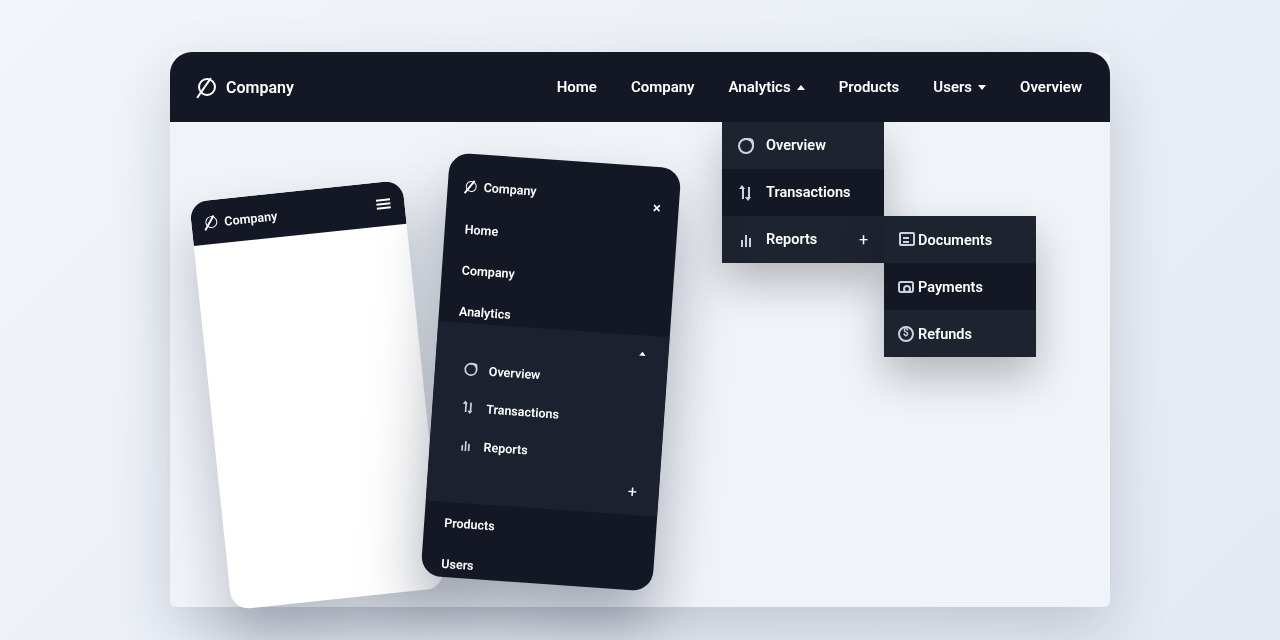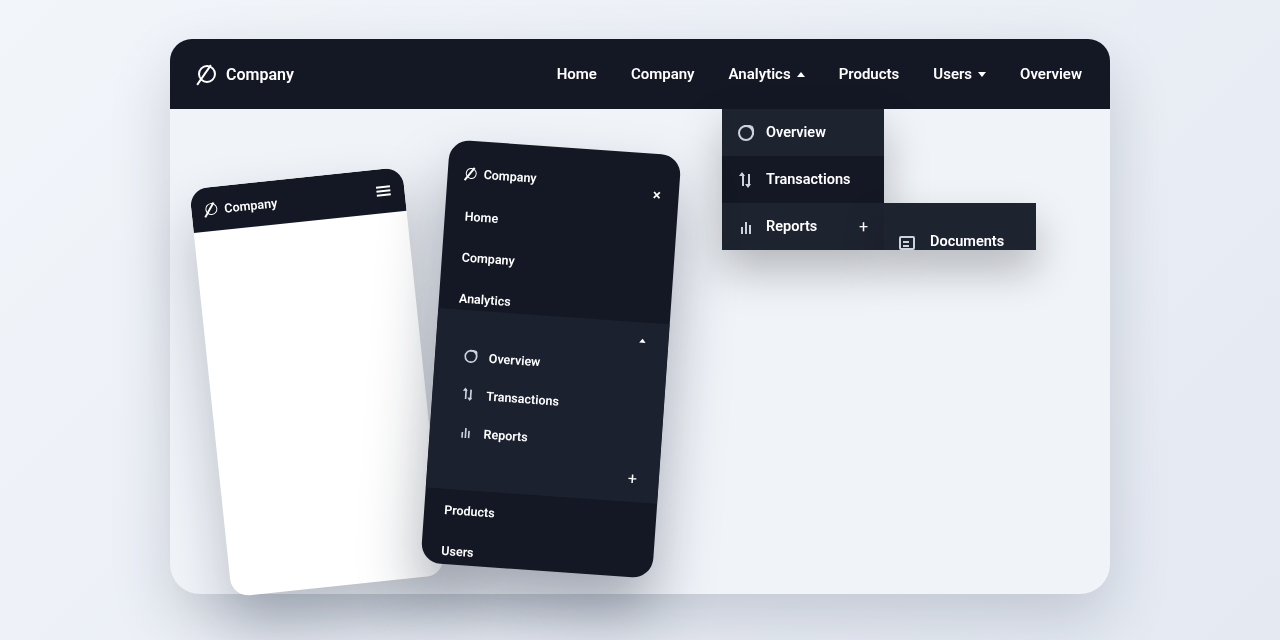--- a/index.html
+++ b/index.html
@@ -3,22 +3,22 @@
 <meta charset="utf-8">
 <style>
   * { box-sizing: border-box; margin: 0; padding: 0; }
   body {
     width: 1280px; height: 640px;
     font-family: -apple-system, "Segoe UI", Roboto, Arial, sans-serif;
     background: linear-gradient(135deg, #f2f5fa 0%, #e4e9f2 100%);
     position: relative; overflow: hidden;
   }
   .canvas {
-    position: absolute; left: 170px; top: 39px; width: 940px; height: 555px;
-    background: #f0f3f8; border-radius: 30px;
+    position: absolute; left: 170px; top: 52px; width: 940px; height: 555px;
+    background: #f0f3f8; border-radius: 6px;
     box-shadow: 0 25px 60px rgba(30,40,60,0.18);
     overflow: visible;
   }
   
   .topbar {
     height: 70px; background: #141824; border-radius: 22px 22px 0 0;
     display: flex; align-items: center; padding: 0 28px; color: #fff;
   }
   .brand { display: flex; align-items: center; gap: 10px; font-weight: 600; font-size: 16px; }
   .brand-glyph { width: 18px; height: 18px; border: 2px solid #fff; border-radius: 50%; position: relative; }
@@ -46,21 +46,21 @@
   .ic-tx .a2 { left:7px; bottom:0; border-top:4px solid #cdd3de; }
   .ic-bars span { position:absolute; bottom:1px; width:2px; background:#cdd3de; }
   .ic-bars .b1{ left:3px; height:7px;} .ic-bars .b2{ left:7px; height:12px;} .ic-bars .b3{ left:11px; height:9px;}
   .plus { margin-left:auto; font-size:16px; font-weight:400; }
   
   .dd2 {
     position: absolute; left: 714px; top: 164px; width: 152px;
     background: #141824; color:#fff; font-size:14.5px; font-weight:600;
     box-shadow: 0 20px 40px rgba(0,0,0,.25);
   }
-  .dd2 .row { height:47px; display:flex; align-items:flex-end; gap:16px; padding:0 14px; cursor:pointer; }
+  .dd2 .row { height:47px; display:flex; align-items:flex-start; gap:4px; padding:16px 14px; cursor:pointer; }
   .dd2 .row.sel { background:#1e2330; }
   .ic-doc { border:2px solid #cdd3de; border-radius:2px; width:12px; height:14px; left:1px; }
   .ic-doc::before,.ic-doc::after{content:"";position:absolute;left:2px;height:1.5px;width:6px;background:#cdd3de;}
   .ic-doc::before{top:3px;} .ic-doc::after{top:7px;}
   .ic-cam { border:2px solid #cdd3de; border-radius:3px; width:14px; height:12px; top:2px; }
   .ic-cam::after{content:"";position:absolute;left:3px;top:2px;width:4px;height:4px;border:2px solid #cdd3de;border-radius:50%;}
   .ic-ref { border:2px solid #cdd3de; border-radius:50%; }
   .ic-ref::after{content:"$";position:absolute;left:3px;top:-1px;font-size:10px;color:#cdd3de;font-weight:700;}
   
   .phone-closed {
@@ -151,20 +151,28 @@
       <span>Reports</span>
       <span class="plus">+</span>
     </div>
   </div>
 
   <div class="dd2">
     <div class="row sel">
       <span class="ic ic-doc"></span>
       <span>Documents</span>
     </div>
+    <div class="row">
+      <span class="ic ic-cam"></span>
+      <span>Payments</span>
+    </div>
+    <div class="row sel">
+      <span class="ic ic-ref"></span>
+      <span>Refunds</span>
+    </div>
   </div>
 
   <div class="phone-closed">
     <div class="bar">
       <span class="brand-glyph"></span>
       <span>Company</span>
       <span class="burger">
           <span class="l1"></span>
           <span class="l2"></span>
           <span class="l3"></span>

